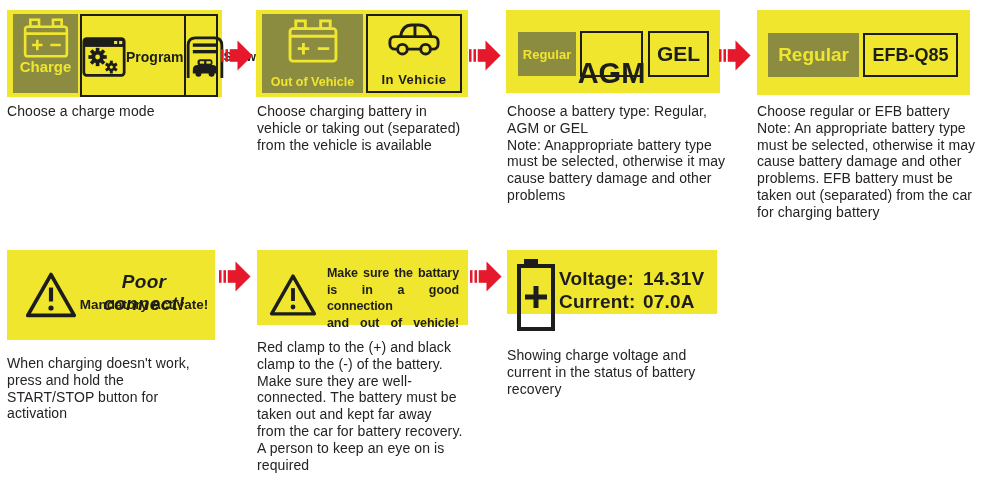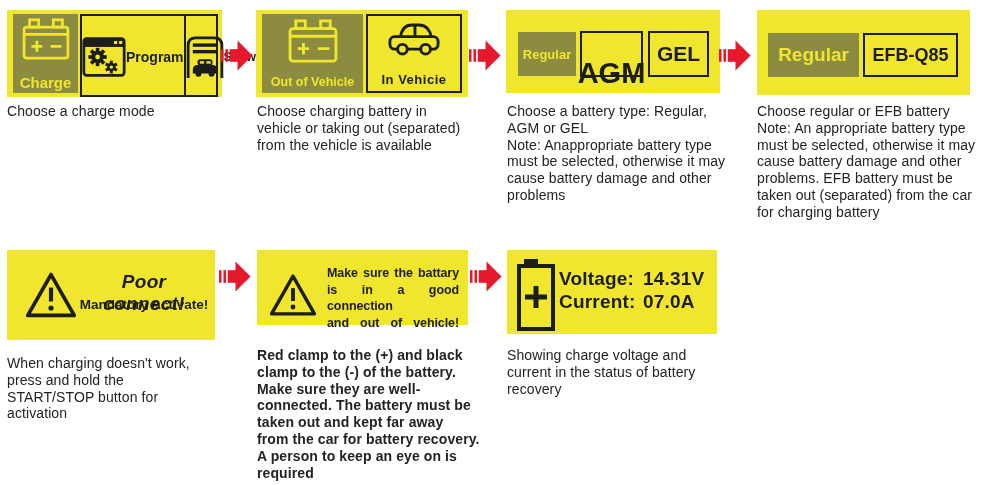--- a/index.html
+++ b/index.html
@@ -11,21 +11,21 @@
            color:#262223;letter-spacing:0.1px;}
 
   .olive{background:#8b8c40;}
   .boxed{border:2px solid #1d1d1b;box-sizing:border-box;background:#f0e62e;}
 
   .cellcol{display:flex;flex-direction:column;align-items:center;justify-content:space-between;box-sizing:border-box;}
   .lbl-y{color:#f0e62e;font-weight:bold;white-space:nowrap;}
   .lbl-b{color:#1d1d1b;font-weight:bold;white-space:nowrap;}
 
   
-  .p1-olive{position:absolute;left:6px;top:4px;width:65px;height:79px;padding:4px 0 2px;}
+  .p1-olive{position:absolute;left:6px;top:4px;width:65px;height:79px;padding:4px 0 18px;}
   .p1-group{position:absolute;left:73px;top:4px;width:134px;height:79px;border:2px solid #1d1d1b;display:flex;}
   .p1-cell{flex:1;display:flex;align-items:center;justify-content:space-between;padding:4px 0 2px;box-sizing:border-box;}
   .p1-cell.first{border-right:2px solid #1d1d1b;}
 
   
   .p2-olive{position:absolute;left:6px;top:4px;width:101px;height:79px;padding:5px 0 4px;}
   .p2-box{position:absolute;left:110px;top:4px;width:96px;height:79px;display:flex;flex-direction:column;align-items:center;justify-content:space-between;padding:6px 0 4px;}
 
   
   .chip{position:absolute;display:flex;align-items:center;justify-content:center;}
@@ -241,21 +241,21 @@
 
   <svg class="arrow" style="left:470px;top:258px;" width="33" height="36" viewBox="0 0 34 36">
     <g fill="#e5182c">
       <rect x="0" y="12" width="2.6" height="13"></rect>
         <rect x="4.6" y="12" width="2.6" height="13"></rect>
       <rect x="9" y="12" width="8.5" height="13"></rect>
         <polygon points="17,3 32.5,18.5 17,34"></polygon>
     </g>
   </svg>
 
-  <div class="screen" style="left:507px;top:250px;width:210px;height:84px;">
+  <div class="screen" style="left:507px;top:250px;width:210px;height:64px;">
     <svg class="tri-wrap" style="left:10px;top:9px;" width="38" height="72" viewBox="0 0 38 72">
       <rect x="7" y="0" width="14" height="7" fill="#1d1d1b"></rect>
       <rect x="2" y="7" width="34" height="63" fill="none" stroke="#1d1d1b" stroke-width="4"></rect>
       <path d="M8 38 H30 M19 27 V49" stroke="#1d1d1b" stroke-width="5"></path>
     </svg>
     <div class="v-rows">
       <div class="v-row">
         <span class="v-label">Voltage:</span>
         <span>14.31V</span>
       </div>
@@ -263,21 +263,21 @@
         <span class="v-label">Current:</span>
         <span>07.0A</span>
       </div>
     </div>
   </div>
 
   <div class="caption" style="left:7px;top:347px;width:235px;margin-top:8px;">When charging doesn't work,
 press and hold the
 START/STOP button for
 activation</div>
-  <div class="caption" style="left:257px;top:347px;width:248px;font-weight:bold;">Red clamp to the (+) and black
+  <div class="caption" style="left:257px;top:339px;width:248px;">Red clamp to the (+) and black
 clamp to the (-) of the battery.
 Make sure they are well-
 connected. The battery must be
 taken out and kept far away
 from the car for battery recovery.
 A person to keep an eye on is
 required</div>
   <div class="caption" style="left:507px;top:347px;width:240px;">Showing charge voltage and
 current in the status of battery
 recovery</div>

